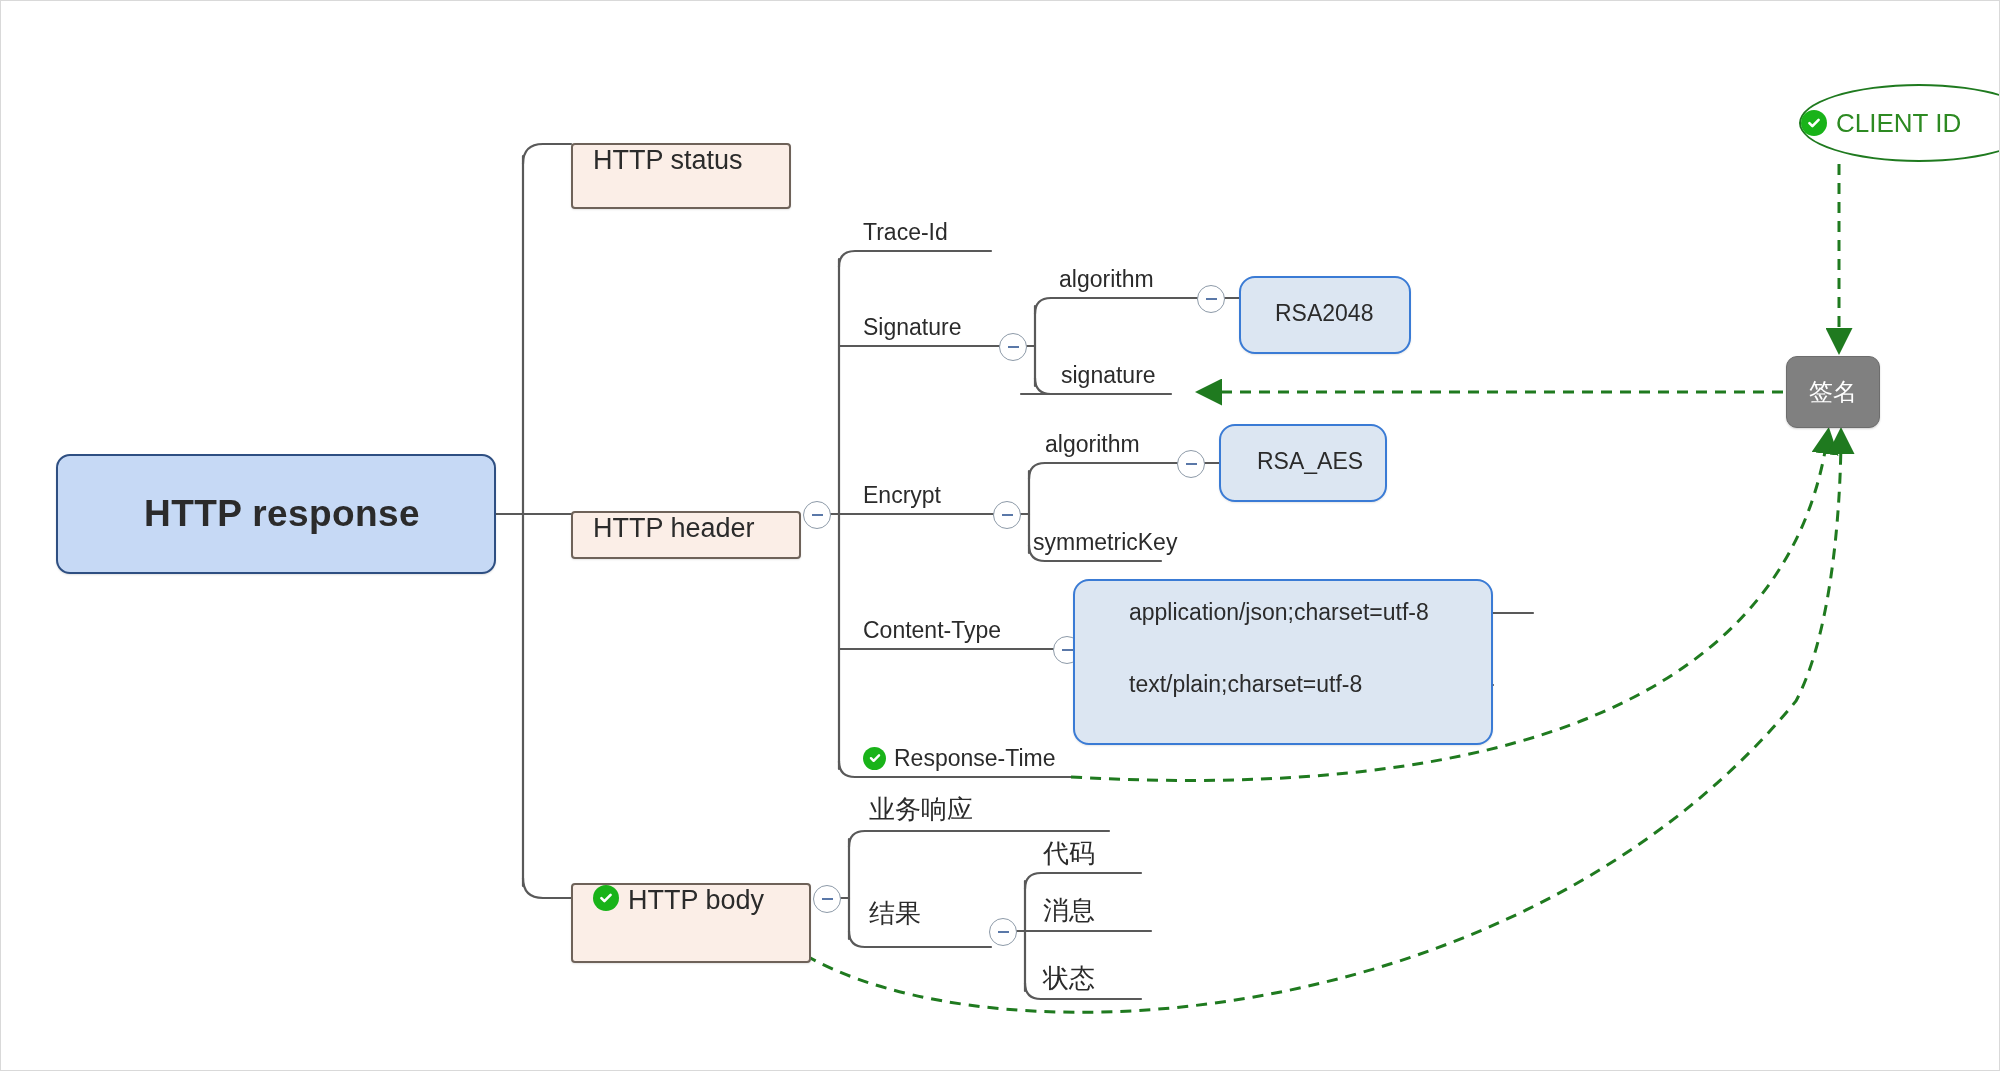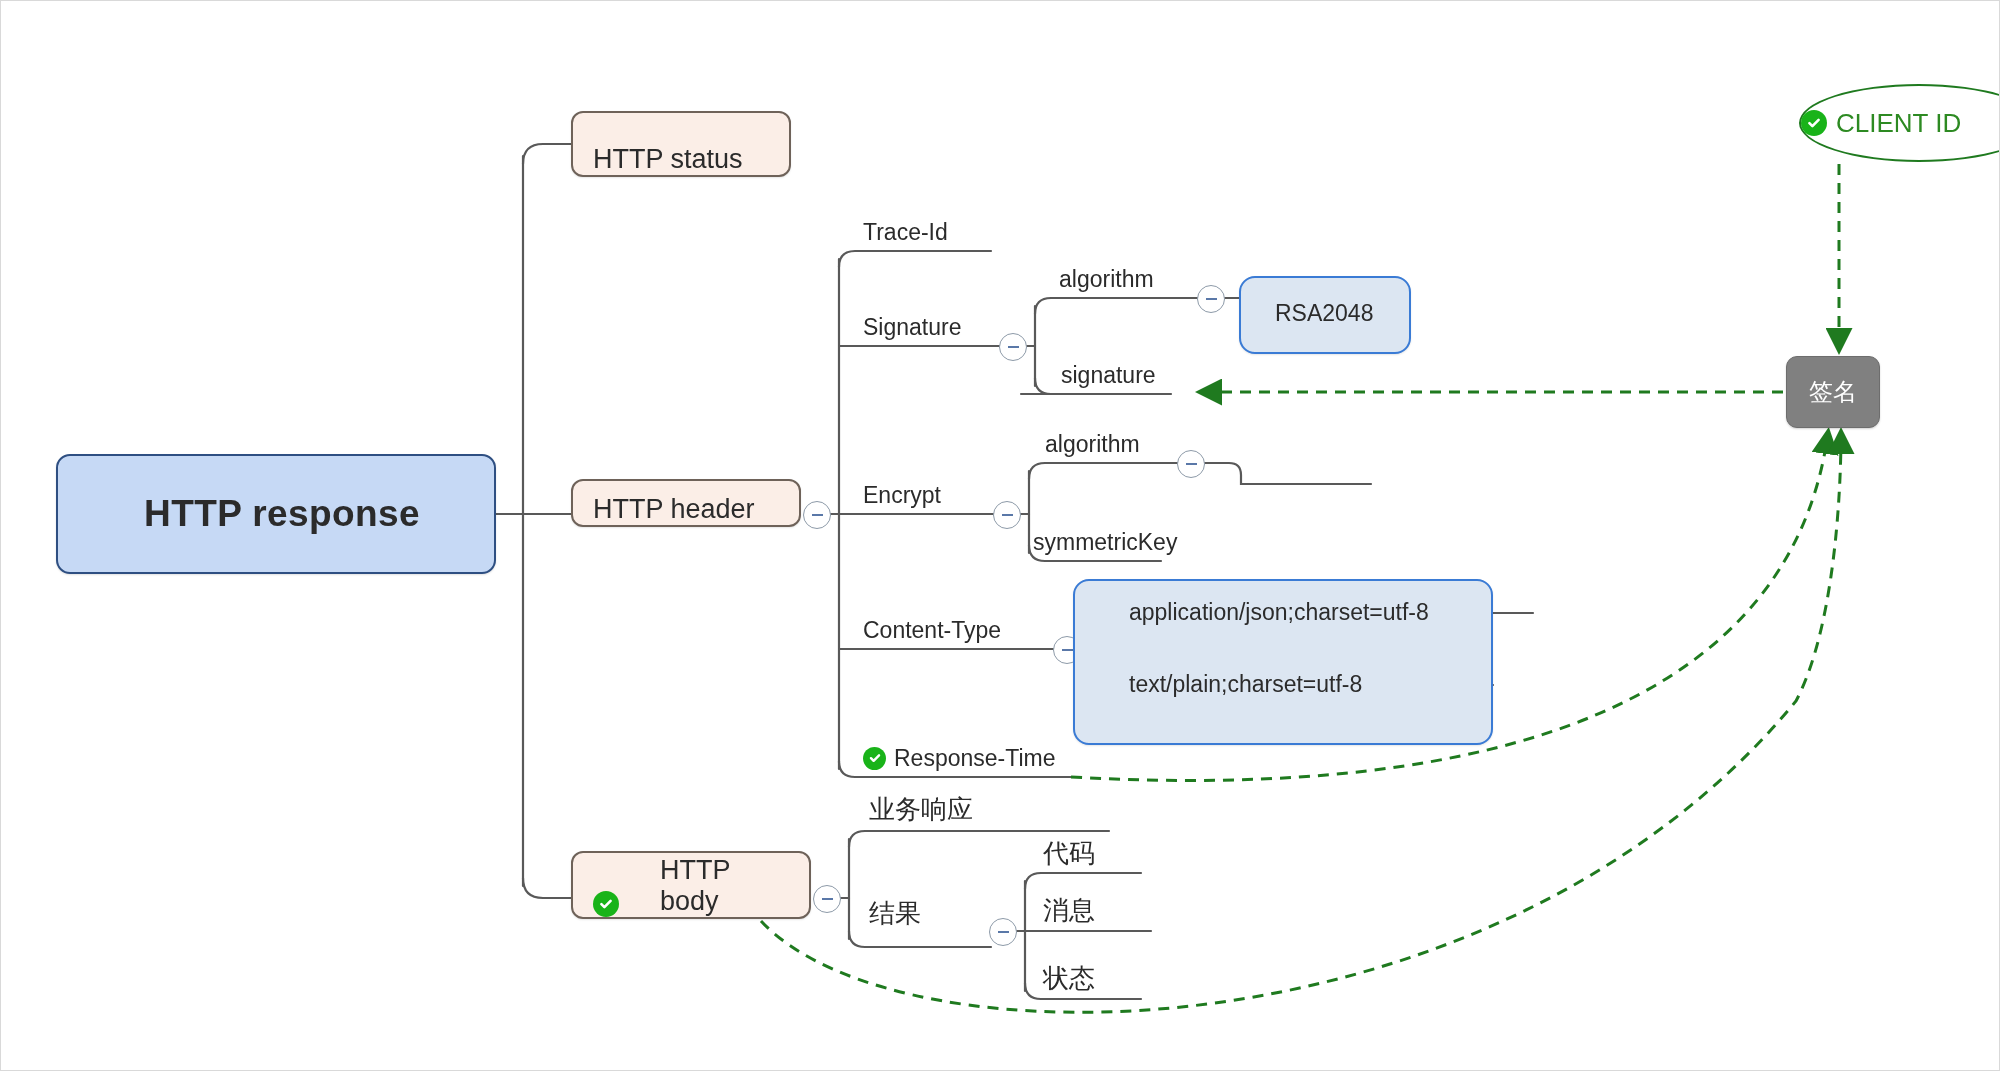--- a/index.html
+++ b/index.html
@@ -35,29 +35,30 @@
     font-size:37px;font-weight:bold;color:#2b2b2b;
     letter-spacing:.4px;
     box-shadow:0 1px 2px rgba(0,0,0,.12);
     padding-left:12px;
   }
 
   
   .branch{
     background:#fbeee7;
     border:2px solid #6e6259;
-    border-radius:12px;
-    display:flex;align-items:flex-end;
+    border-radius:4px;
+    display:flex;align-items:flex-start;
     padding:0 20px;
     font-size:27px;color:#2b2b2b;
     box-shadow:0 1px 2px rgba(0,0,0,.10);
+    margin-top:32px;
   }
   .b-status{left:570px;top:110px;width:220px;height:66px;}
   .b-header{left:570px;top:478px;width:230px;height:48px;}
-  .b-body  {left:570px;top:850px;width:240px;height:68px;gap:32px;}
+  .b-body  {left:570px;top:850px;width:240px;height:80px;}
 
   
   .leaf{
     position:absolute;
     font-size:23px;color:#2b2b2b;
     white-space:nowrap;
     display:flex;align-items:flex-end;
     line-height:1.15;
   }
   .leaf.cn{font-size:26px;}
@@ -280,20 +281,23 @@
 
   <div class="leaf" style="left:1044px;top:430px">
     <span>algorithm</span>
   </div>
   <div class="toggle" style="left:1176px;top:449px"></div>
 
   <div class="leaf" style="left:1032px;top:528px">
     <span>symmetricKey</span>
   </div>
 
+  <div class="node callout" style="left:1218px;top:423px;width:168px;height:78px">
+    <span class="citem" style="left:36px;top:22px">RSA_AES</span>
+  </div>
 
   <div class="node callout" style="left:1072px;top:578px;width:420px;height:166px">
     <span class="citem" style="left:54px;top:18px">application/json;charset=utf-8</span>
     <span class="citem" style="left:54px;top:90px">text/plain;charset=utf-8</span>
   </div>
 
   <div class="leaf cn" style="left:868px;top:794px">
     <span>业务响应</span>
   </div>
 

